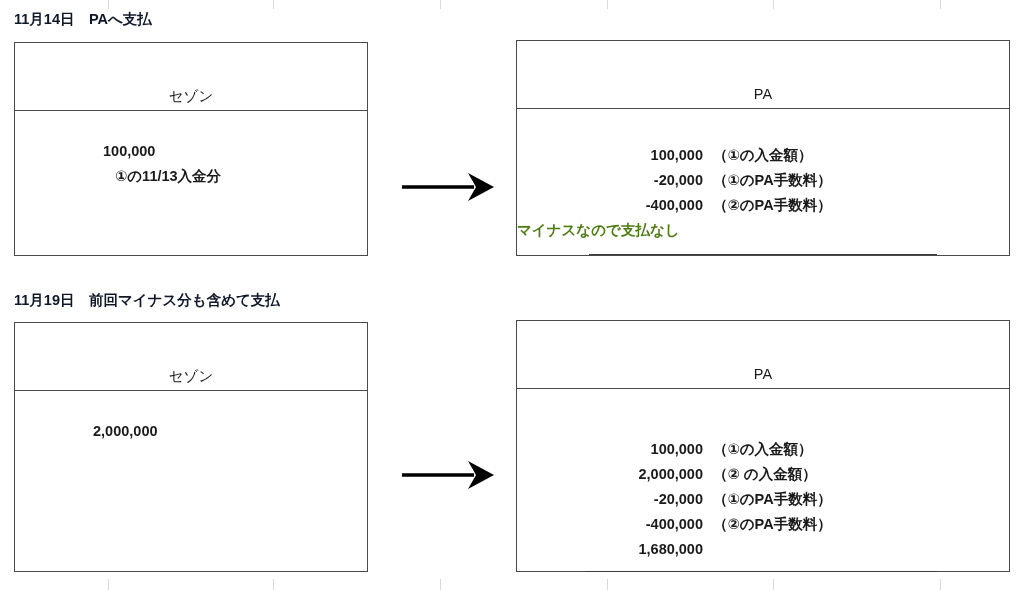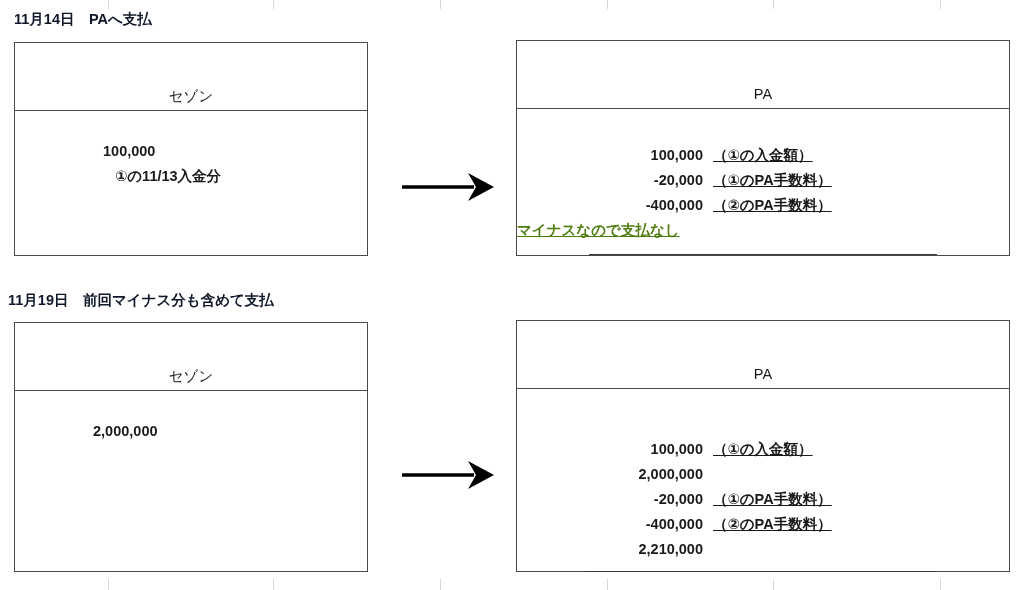--- a/index.html
+++ b/index.html
@@ -96,21 +96,20 @@
   .ledger-amt {
     width: 196px;
     text-align: right;
     white-space: pre;
     padding-right: 10px;
     box-sizing: border-box;
   }
   .ledger-lbl {
     white-space: pre;
     text-align: left;
-    text-decoration: underline;
   }
   .ledger-lbl.alert {
     color: #4d7c0f;
   }
   .ledger-row.total .ledger-amt { }
 
   
   .sumline {
     position: absolute;
     height: 0;
@@ -184,21 +183,21 @@
       </div>
 
       <div class="sumline" style="left:72px; right:72px; top:145px;"></div>
 
     </div>
   </div>
 </div>
 
 <div class="section">
 
-  <div class="section-title" style="left:8px; top:291px;">11月19日　前回マイナス分も含めて支払</div>
+  <div class="section-title" style="left:14px; top:291px;">11月19日　前回マイナス分も含めて支払</div>
 
   <div class="box" style="left:14px; top:322px; width:354px; height:250px;">
     <div class="box-header">セゾン</div>
     <div class="box-body">
       <div class="left-lines">
         <div class="left-line amount wide">2,000,000</div>
       </div>
     </div>
   </div>
 
@@ -213,31 +212,32 @@
     <div class="box-header">PA</div>
     <div class="box-body">
 
       <div class="ledger" style="top:48px; left:0;">
         <div class="ledger-row">
           <span class="ledger-amt">100,000</span>
           <span class="ledger-lbl">（①の入金額）</span>
         </div>
         <div class="ledger-row">
           <span class="ledger-amt">2,000,000</span>
+          <span class="ledger-lbl">（② の入金額）</span>
         </div>
         <div class="ledger-row">
           <span class="ledger-amt">-20,000</span>
           <span class="ledger-lbl">（①のPA手数料）</span>
         </div>
         <div class="ledger-row">
           <span class="ledger-amt">-400,000</span>
           <span class="ledger-lbl">（②のPA手数料）</span>
         </div>
         <div class="ledger-row total">
-          <span class="ledger-amt">2,210,000</span>
+          <span class="ledger-amt">1,680,000</span>
           <span class="ledger-lbl"></span>
         </div>
       </div>
 
       <div class="sumline" style="left:68px; right:72px; top:182px;"></div>
 
     </div>
   </div>
 </div>
 

